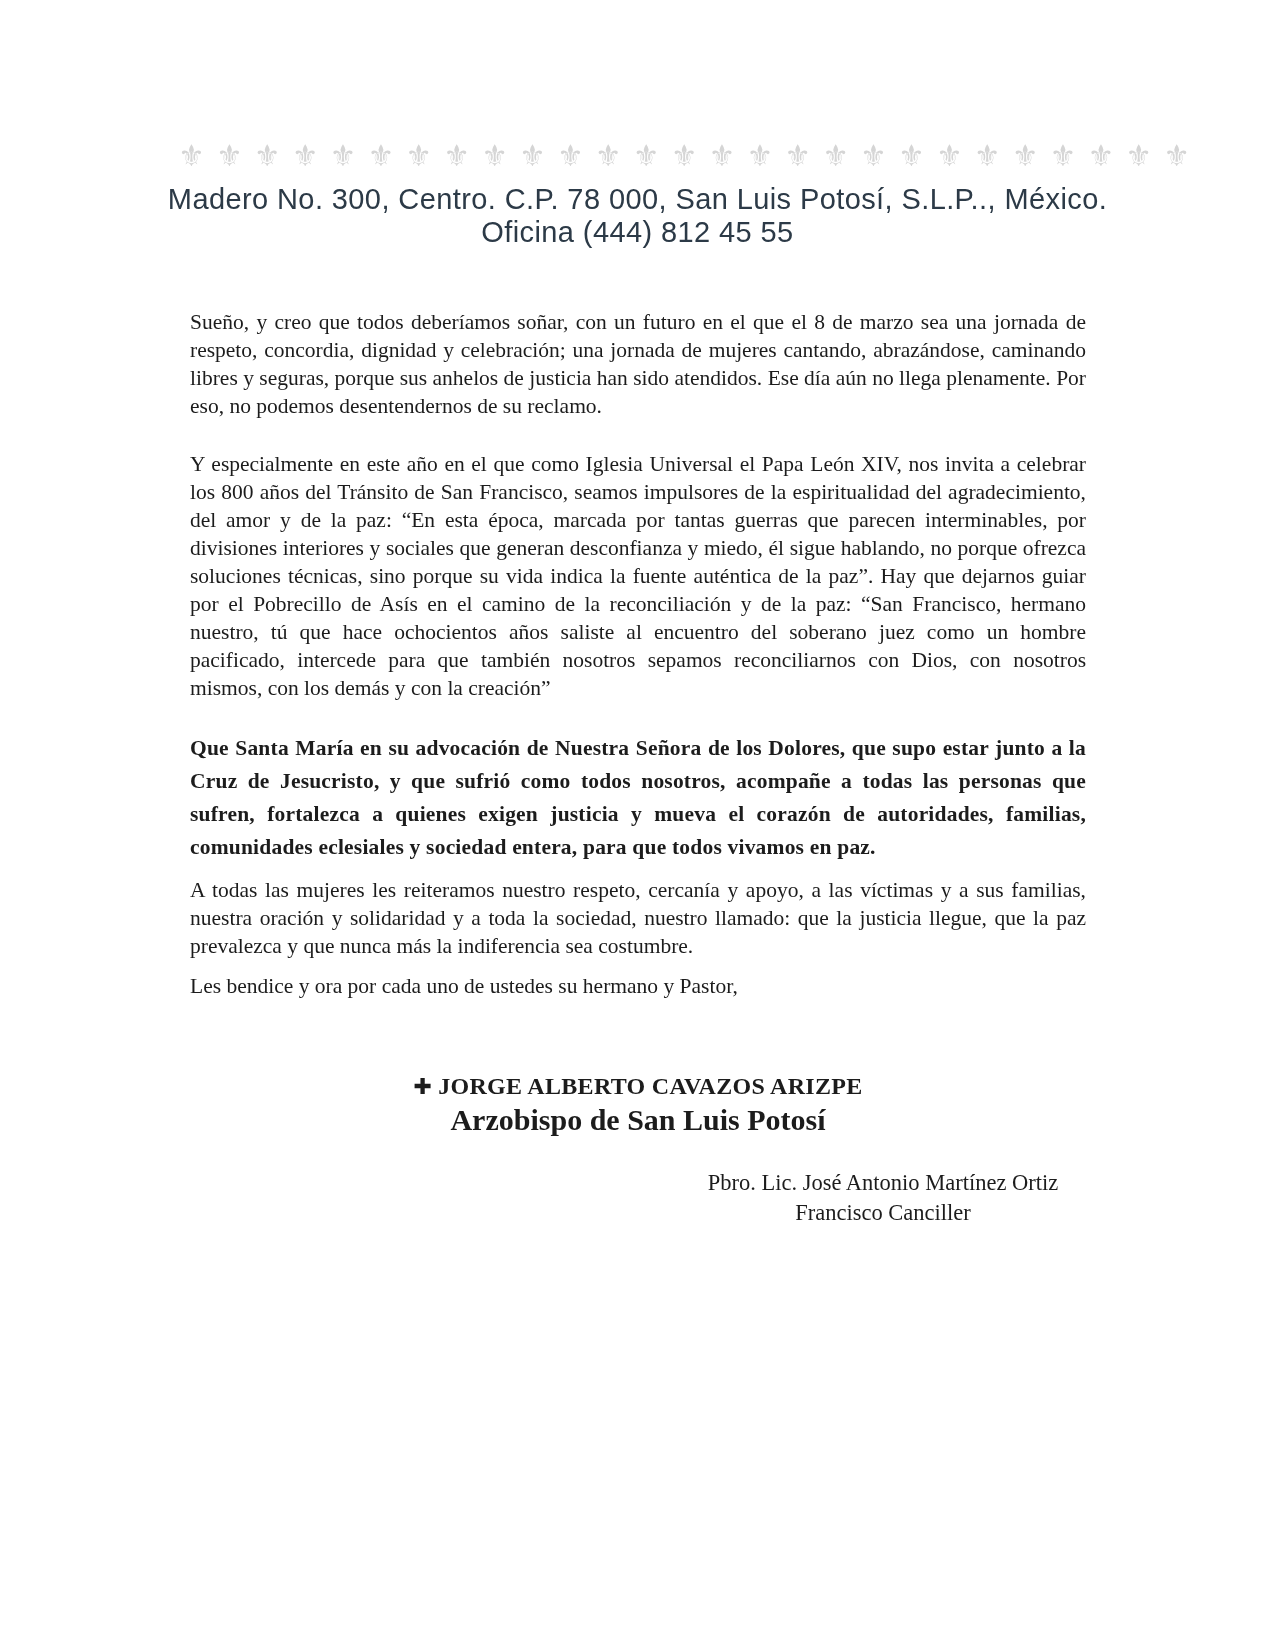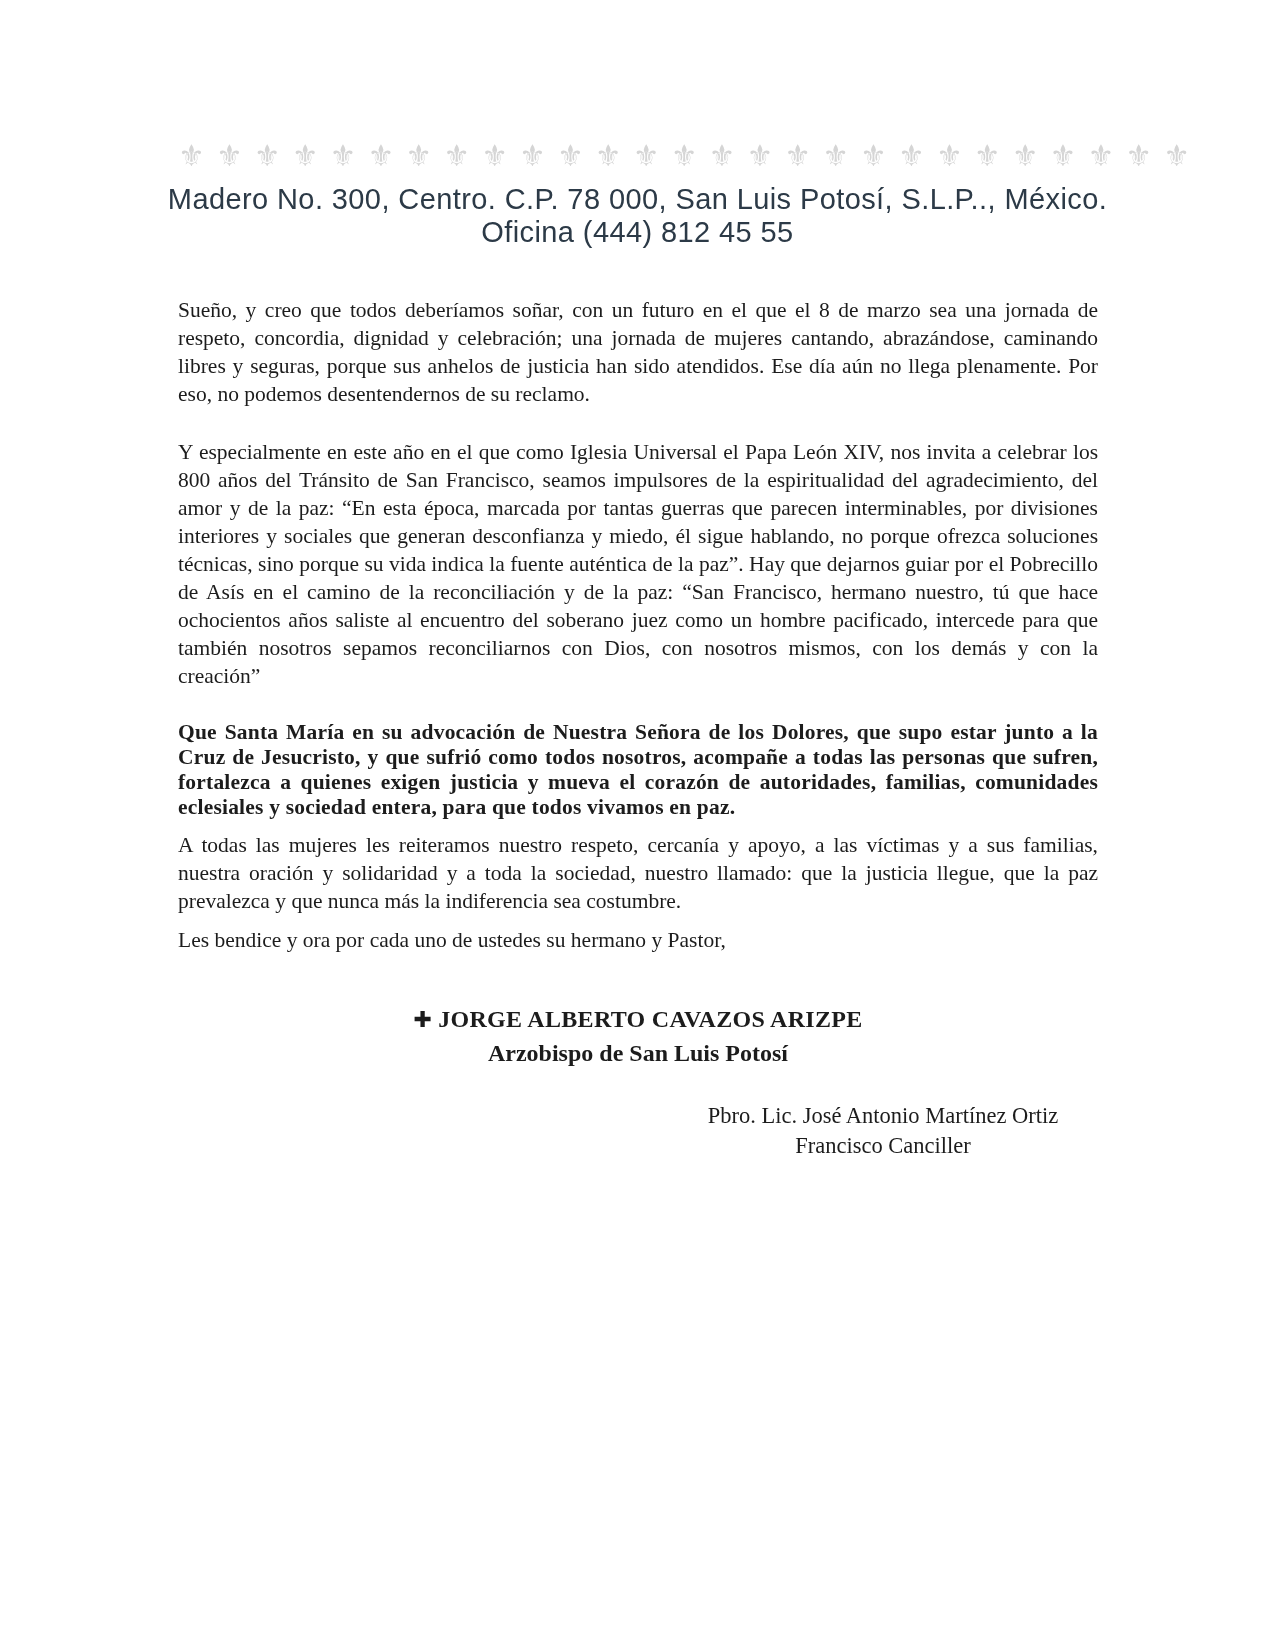--- a/index.html
+++ b/index.html
@@ -43,51 +43,51 @@
   
   .letter-body {
     position: absolute;
     top: 296px;
     left: 178px;
     width: 920px;
     font-size: 21.5px;
     line-height: 28px;
   }
   .letter-body p {
-    margin: 0;
+    margin: 12px;
     text-align: justify;
     text-justify: inter-word;
   }
   .para-gap-large { margin-top: 30px !important; }
   .para-gap-small { margin-top: 11px !important; }
   .para-bold {
     font-weight: bold;
-    line-height: 25px;
+    line-height: 33px;
     letter-spacing: 0.2px;
   }
 
   
   .signature-block {
-    margin-top: 47px;
+    margin-top: 68px;
     text-align: center;
   }
   .signature-name {
     font-weight: bold;
     font-size: 24px;
     line-height: 36px;
     letter-spacing: 0.3px;
   }
   .signature-cross {
     font-family: "DejaVu Sans", sans-serif;
     font-size: 22px;
     margin-right: 6px;
   }
   .signature-title {
     font-weight: bold;
-    font-size: 24px;
+    font-size: 30px;
     line-height: 30px;
   }
 
   
   .secretary-block {
     margin-top: 33px;
     margin-left: 490px;
     width: 430px;
     text-align: center;
     font-size: 22.5px;

